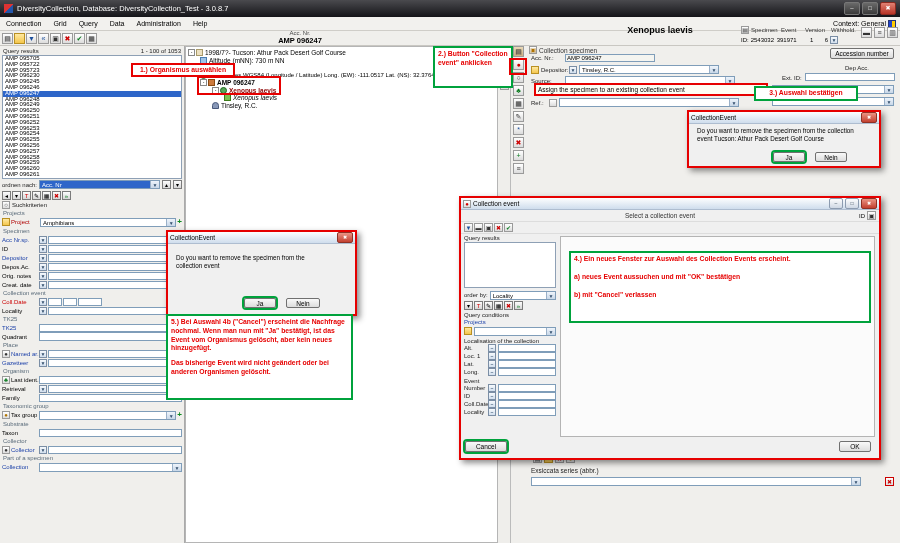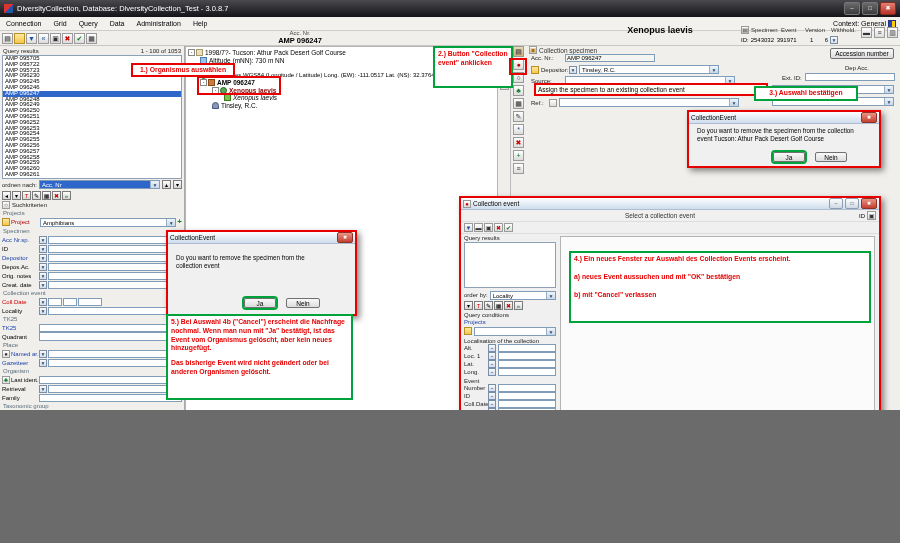--- a/index.html
+++ b/index.html
@@ -1,17 +1,17 @@
 <!DOCTYPE html>
 <html><head>
 <meta charset="utf-8">
 <style>
   html,body{margin:0;padding:0;}
   body{font-family:"Liberation Sans",sans-serif;background:#6b6b6b;}
-  #win{position:relative;width:900px;height:410px;background:#e8e6e2;overflow:hidden;font-size:7px;color:#000;}
+  #win{position:relative;width:900px;height:543px;background:#e8e6e2;overflow:hidden;font-size:7px;color:#000;}
   .abs{position:absolute;}
 
   
   .titlebar{position:absolute;left:0;top:0;width:900px;height:17px;background:linear-gradient(#4a4a4e,#141418);color:#fff;display:flex;align-items:center;padding:0 4px;box-sizing:border-box;}
   .appicon{width:9px;height:9px;background:linear-gradient(135deg,#d33 50%,#25a 50%);margin-right:4px;flex:none;}
   .ttext{font-size:7.5px;white-space:nowrap;overflow:hidden;}
   .wctrls{margin-left:auto;display:flex;gap:2px;}
   .wbtn{width:14px;height:11px;border:1px solid #777;background:linear-gradient(#6a6a6a,#3a3a3a);color:#fff;font-size:6px;line-height:10px;text-align:center;border-radius:2px;}
   .wbtn.close{background:linear-gradient(#e08173,#b83325);border-color:#8c2a20;}
 

